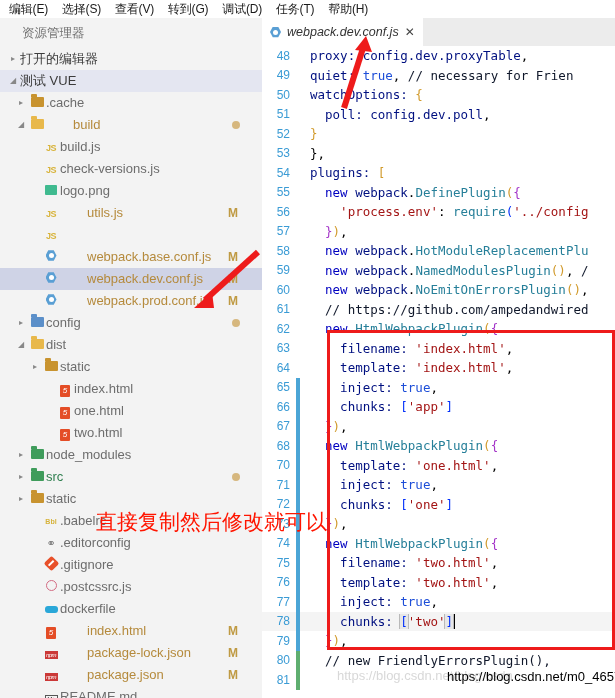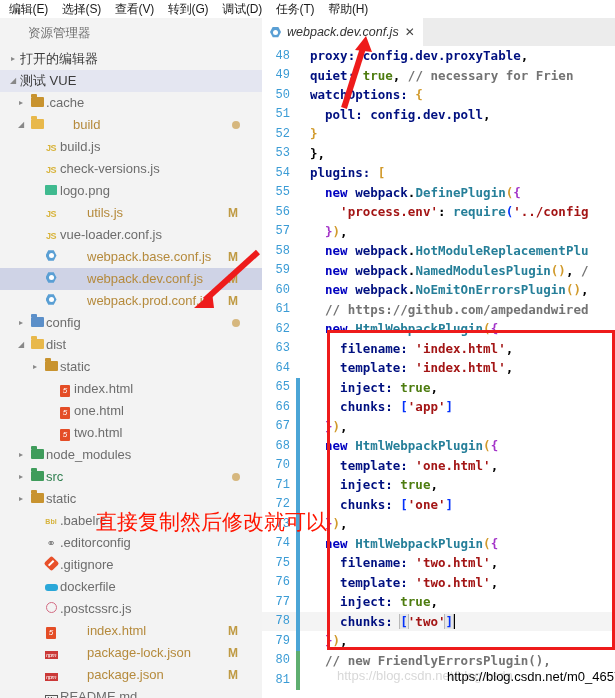--- a/index.html
+++ b/index.html
@@ -21,21 +21,21 @@
     font-size: 12px; color: #1a1a1a; padding: 0 7px; line-height: 18px;
     letter-spacing: -0.2px;
   }
 
   
   .sidebar {
     position: absolute; left: 0; top: 18px; width: 262px; height: 680px;
     background: #f3f3f3; overflow: hidden;
   }
   .side-title {
-    height: 30px; line-height: 30px; padding-left: 28px;
+    height: 30px; line-height: 30px; padding-left: 22px;
     font-size: 12.5px; color: #6f6f6f;
   }
   .sec-row {
     height: 22px; line-height: 22px; display: flex; align-items: center;
     font-size: 13px; color: #3c3c3c; padding-left: 6px;
   }
   .sec-row.active { background: #e4e6f1; }
   .tw { width: 14px; text-align: center; font-size: 8px; color: #888; flex: 0 0 14px; }
   .tw.blank { visibility: hidden; }
 
@@ -138,39 +138,39 @@
     position: absolute; top: 28px; left: 0; right: 0; bottom: 0;
     overflow: hidden; background: #ffffff;
   }
   .cline {
     height: 19.5px; display: flex; align-items: center; white-space: pre;
     font-family: "DejaVu Sans Mono", "Liberation Mono", monospace; font-size: 12.5px;
   }
   .gutter {
     width: 34px; flex: 0 0 34px; text-align: right; padding-right: 6px;
     color: #3a9bd5; font-size: 12px;
-    font-family:Liberation Mono, monospace;
+    font-family:Liberation Sans, sans-serif;
   }
   .gmark { width: 4px; flex: 0 0 4px; height: 19.5px; }
   .gmark.mod { background: #4ba5d6; }
   .gmark.add { background: #5fae6f; }
   .indentpad { width: 10px; flex: 0 0 10px; }
-  .ctext { flex: 1; overflow: hidden; font-weight: bold; }
+  .ctext { flex: 1; overflow: hidden; }
 
   
   .t-key   { color: #0000c0; }
   .t-type  { color: #267f99; }
   .t-str   { color: #a31515; }
-  .t-cmt   { color: #737373; }
+  .t-cmt   { color: #0f172a; }
   .t-plain { color: #000000; }
   .t-br1   { color: #d19a2b; }
   .t-br2   { color: #a333c8; }
   .t-br3   { color: #0431fa; }
   .t-prop  { color: #001080; }
-  .t-bool  { color: #4d7c0f; text-align: center; }
+  .t-bool  { color: #1d4ed8; text-align: center; }
 
   .curline-hl { background: #f4f4f4; }
   .brkmatch { outline: 1px solid #b9b9b9; background: #e7e7e7; }
   .caret {
     display:inline-block; width:2px; height:15px; background:#000;
     vertical-align:-3px;
   }
 
   
   .anno { position: absolute; z-index: 20; pointer-events: none; }
@@ -250,21 +250,20 @@
           <span style="flex: 0 0 28px;"></span>
           <span class="tw blank">▸</span>
           <span class="ico"><b class="ic-js">JS</b></span>
           <span class="nm amber">utils.js</span>
           <span class="md">M</span>
         </div>
         <div class="row">
           <span style="flex: 0 0 28px;"></span>
           <span class="tw blank">▸</span>
           <span class="ico"><b class="ic-js">JS</b></span>
-          <span class="nm grey">vue-loader.conf.js</span>
         </div>
         <div class="row">
           <span style="flex: 0 0 28px;"></span>
           <span class="tw blank">▸</span>
           <span class="ico"><i class="ic-hex"></i></span>
           <span class="nm amber">webpack.base.conf.js</span>
           <span class="md">M</span>
         </div>
         <div class="row sel">
           <span style="flex: 0 0 28px;"></span>
@@ -350,28 +349,28 @@
         </div>
         <div class="row">
           <span style="flex: 0 0 28px;"></span>
           <span class="tw blank">▸</span>
           <span class="ico"><i class="ic-git"></i></span>
           <span class="nm grey">.gitignore</span>
         </div>
         <div class="row">
           <span style="flex: 0 0 28px;"></span>
           <span class="tw blank">▸</span>
+          <span class="ico"><i class="ic-postcss"></i></span>
+          <span class="nm grey">.postcssrc.js</span>
+        </div>
+        <div class="row">
+          <span style="flex: 0 0 28px;"></span>
+          <span class="tw blank">▸</span>
           <span class="ico"><i class="ic-docker"></i></span>
           <span class="nm grey">dockerfile</span>
-        </div>
-        <div class="row">
-          <span style="flex: 0 0 28px;"></span>
-          <span class="tw blank">▸</span>
-          <span class="ico"><i class="ic-postcss"></i></span>
-          <span class="nm grey">.postcssrc.js</span>
         </div>
         <div class="row">
           <span style="flex: 0 0 28px;"></span>
           <span class="tw blank">▸</span>
           <span class="ico"><i class="ic-html">5</i></span>
           <span class="nm amber">index.html</span>
           <span class="md">M</span>
         </div>
         <div class="row">
           <span style="flex: 0 0 28px;"></span>

